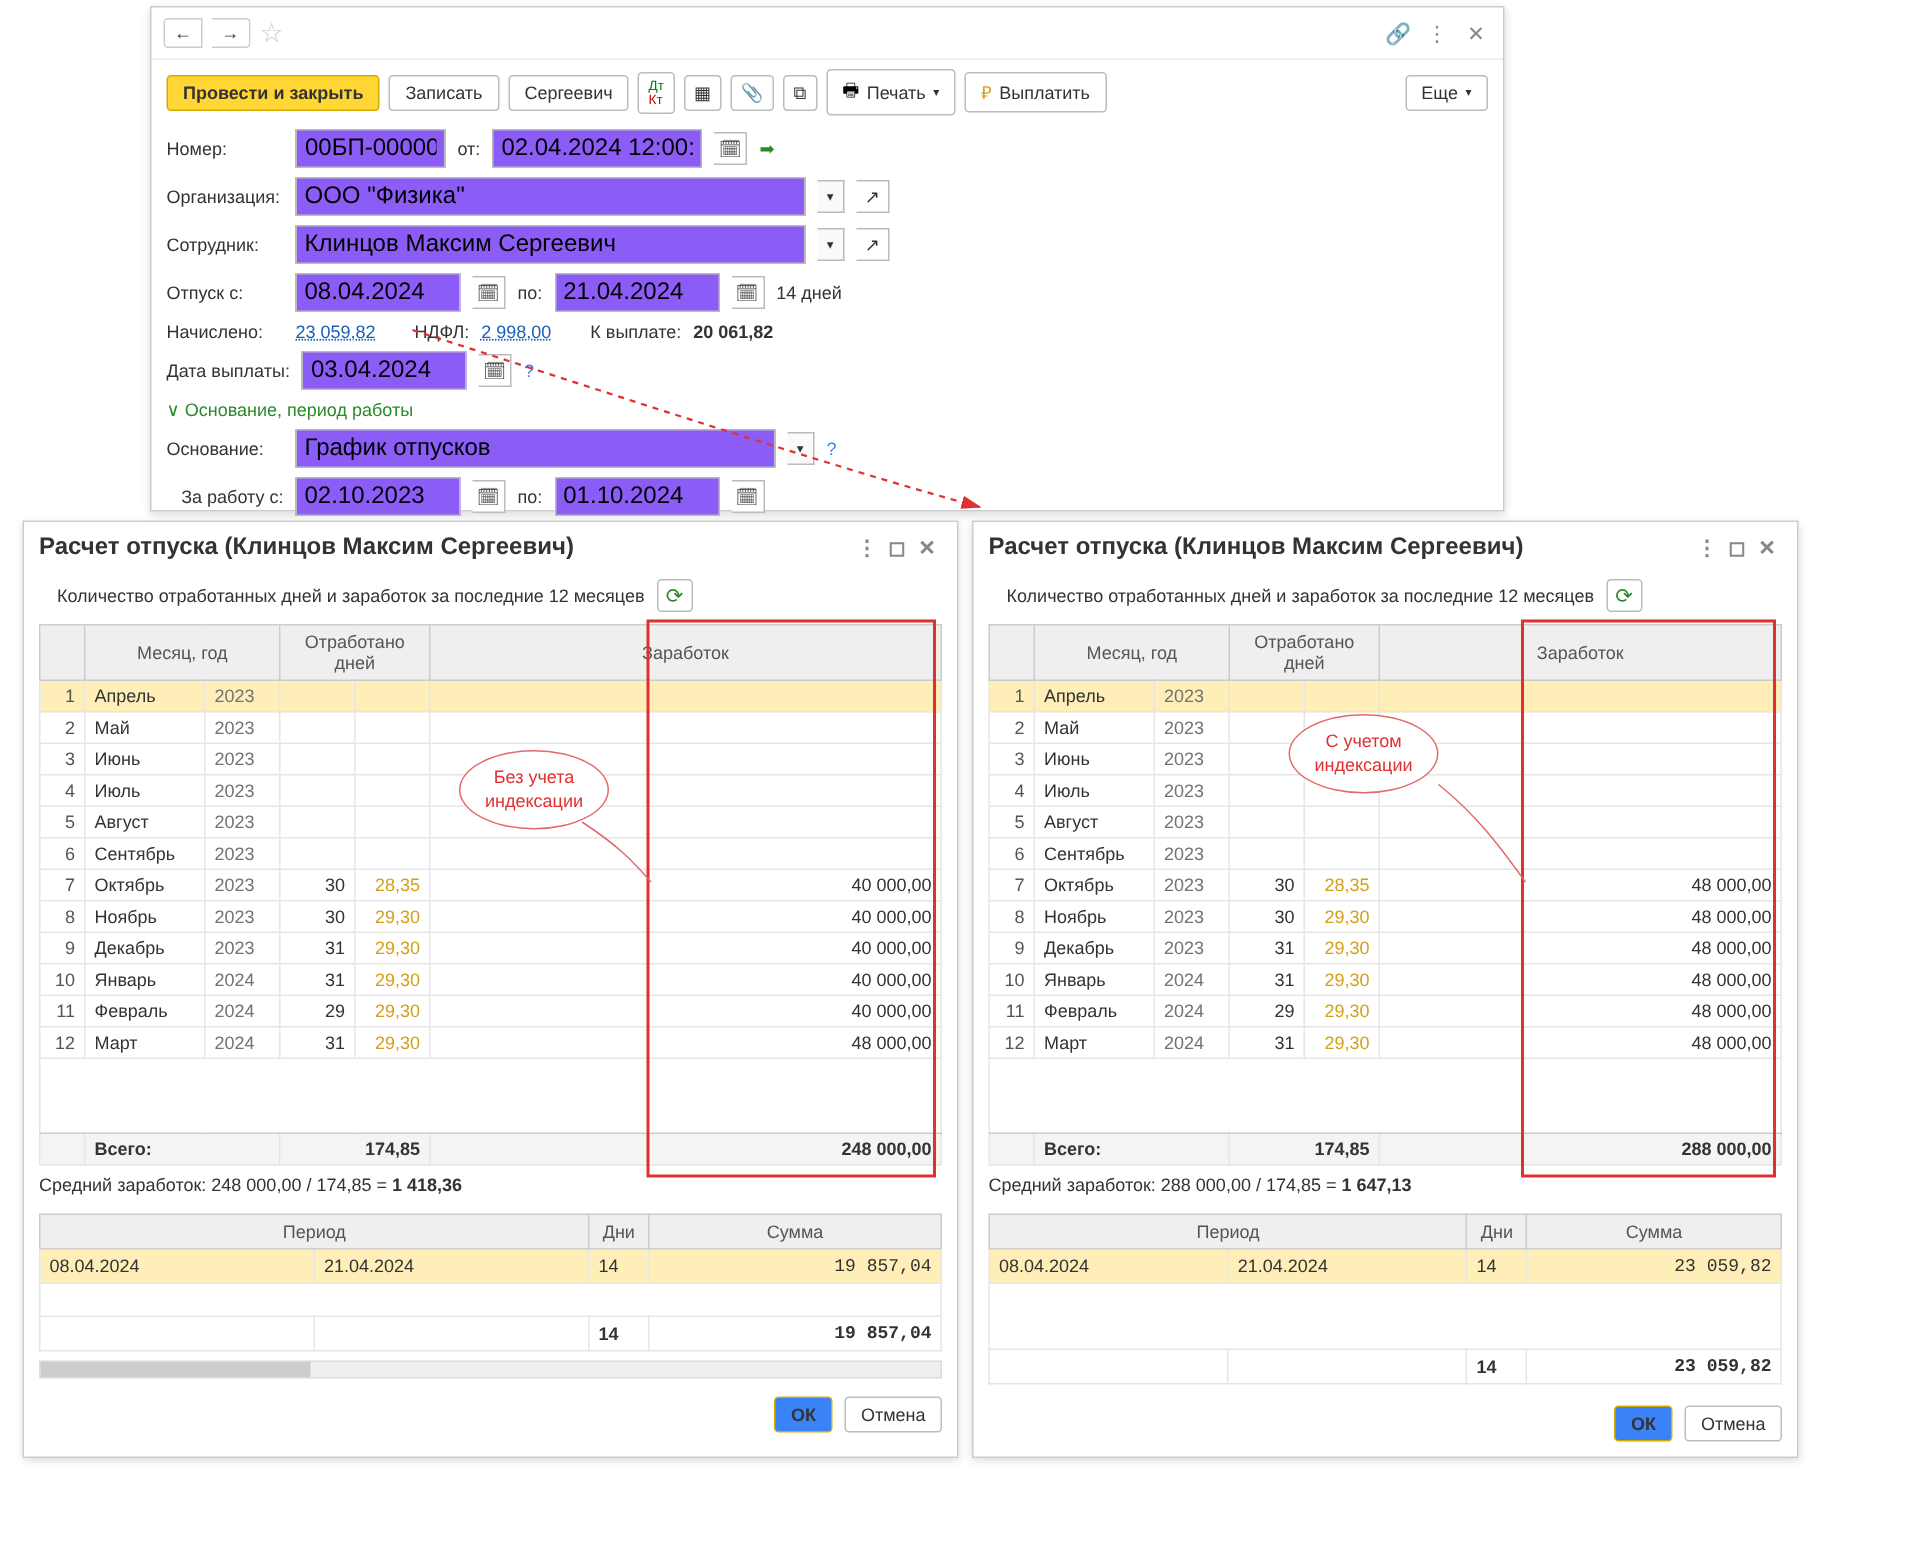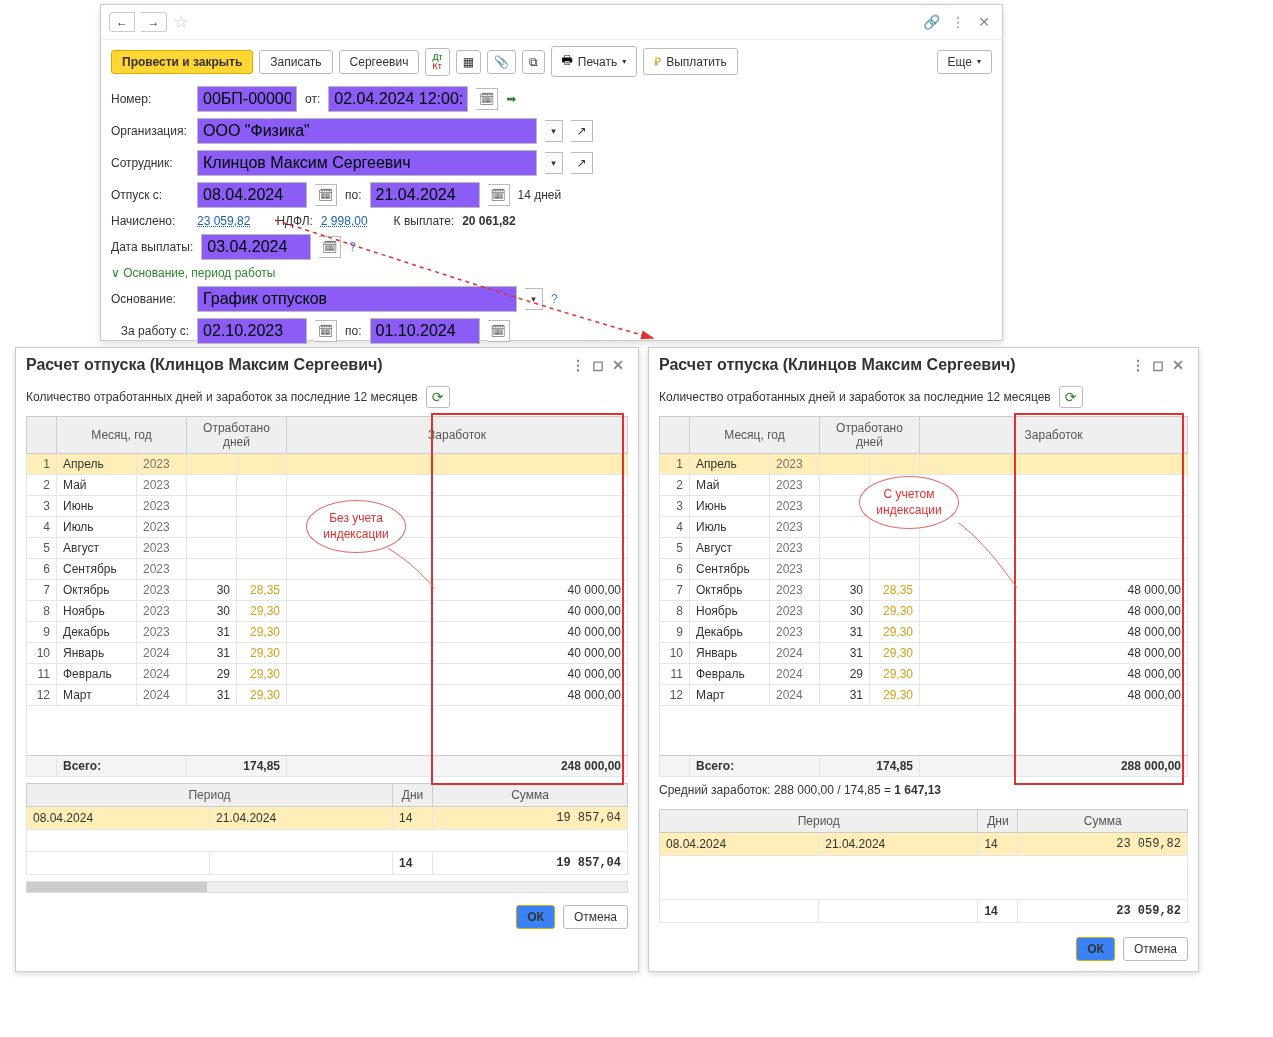--- a/index.html
+++ b/index.html
@@ -49,21 +49,21 @@
   .drop-btn { border:1px solid #bbb; border-left:none; background:#fafafa; width:18px; height:22px; display:inline-flex; align-items:center; justify-content:center; font-size:9px; cursor:pointer; }
   .cal-btn { border:1px solid #bbb; border-left:none; background:#fff; width:22px; height:22px; display:inline-flex; align-items:center; justify-content:center; cursor:pointer; }
   .link { color:#1a5fb4; text-decoration:underline dotted; cursor:pointer; }
   .green-link { color:#2a8a2a; cursor:pointer; }
   .val-strong { font-weight:bold; }
   .help-q { color:#3b82f6; cursor:pointer; }
 
   
   .calc-title { font-size:16px; font-weight:bold; padding:8px 10px; display:flex; align-items:center; }
   .calc-title .spacer{flex:1;}
-  .calc-sub { padding:4px 10px 8px; display:flex; align-items:center; gap:8px; }
+  .calc-sub { padding:4px 22px 8px; display:flex; align-items:center; gap:8px; }
   .refresh-btn { border:1px solid #bbb; background:#fff; color:#2a8a2a; width:24px; height:22px; display:flex; align-items:center; justify-content:center; font-size:14px; cursor:pointer; border-radius:3px;}
   table.grid { border-collapse:collapse; width:calc(100% - 20px); margin:0 10px; font-size:12px; }
   table.grid th { background:#efefef; border:1px solid #ccc; padding:4px 6px; font-weight:normal; color:#555; }
   table.grid td { border:1px solid #e6e6e6; padding:3px 6px; height:20px; }
   table.grid tr.hl td { background:#ffeeb8; }
   table.grid td.num { text-align:right; color:#555; width:30px; }
   table.grid td.r { text-align:right; }
   table.grid td.orange { color:#d4a017; }
   table.grid td.year { color:#737373; }
   table.grid tr.total td { background:#f4f4f4; font-weight:bold; }
@@ -322,20 +322,23 @@
         </tr>
       <tr class="total">
         <td></td>
           <td colspan="2">Всего:</td>
         <td colspan="2" class="r">174,85</td>
         <td class="r">248 000,00</td>
       </tr>
     </tbody>
   </table>
 
+  <div class="avg">
+    <span>Средний заработок: 248 000,00 / 174,85 = </span><b>1 418,36</b>
+  </div>
 
   <table class="period">
     <thead>
         <tr>
       <th colspan="2">Период</th>
       <th style="width:40px">Дни</th>
       <th>Сумма</th>
     </tr>
       </thead>
     <tbody>

